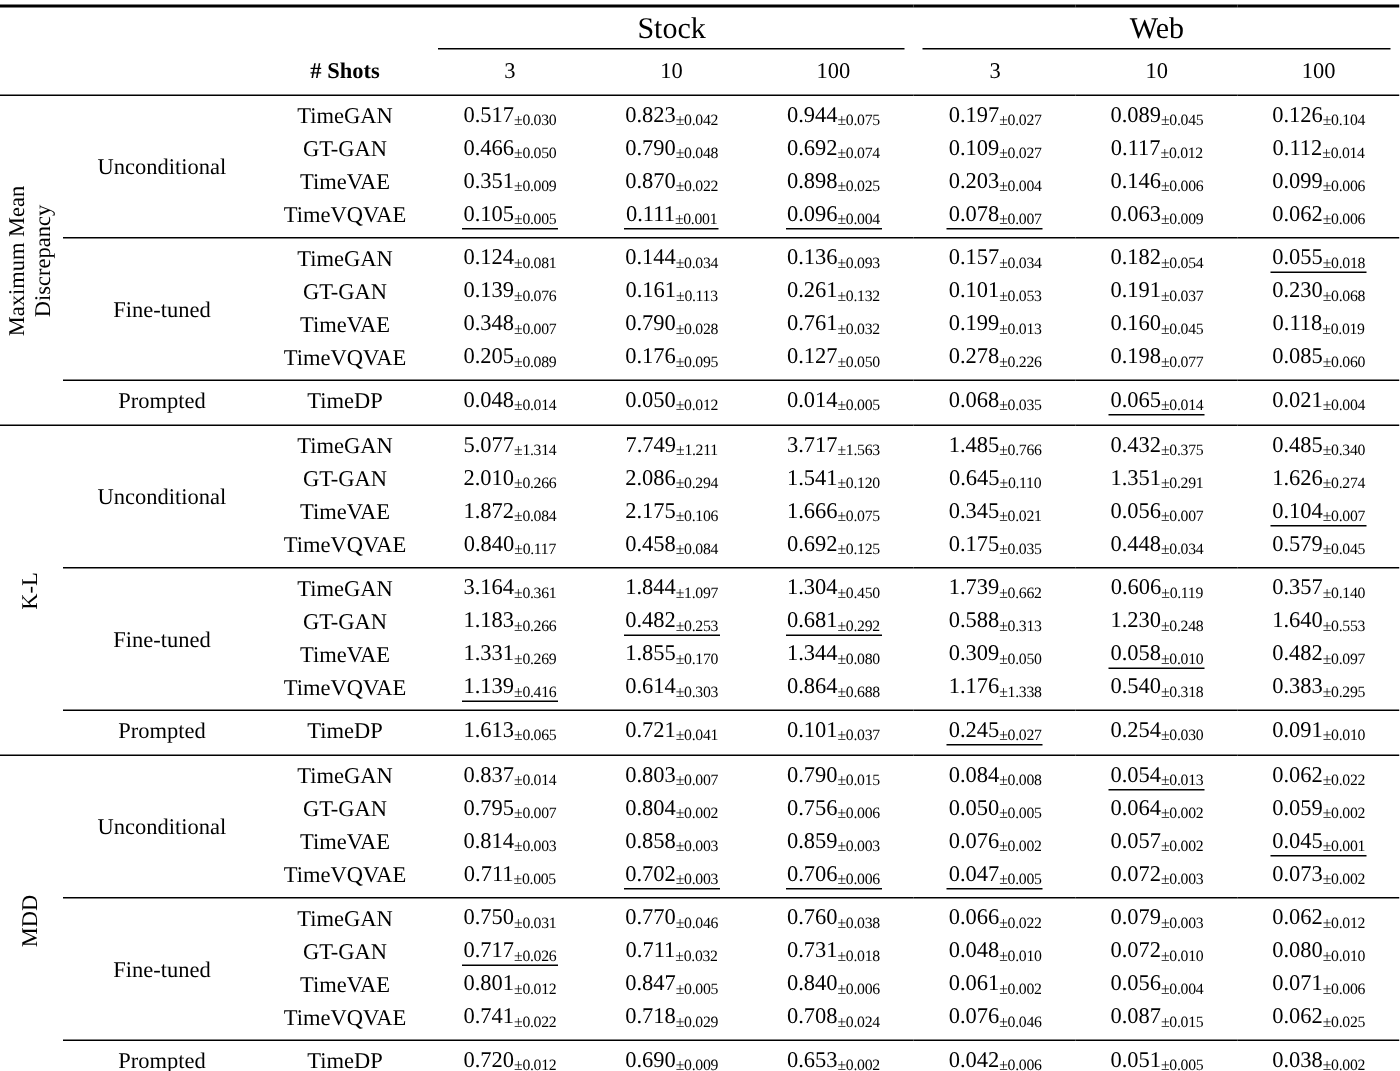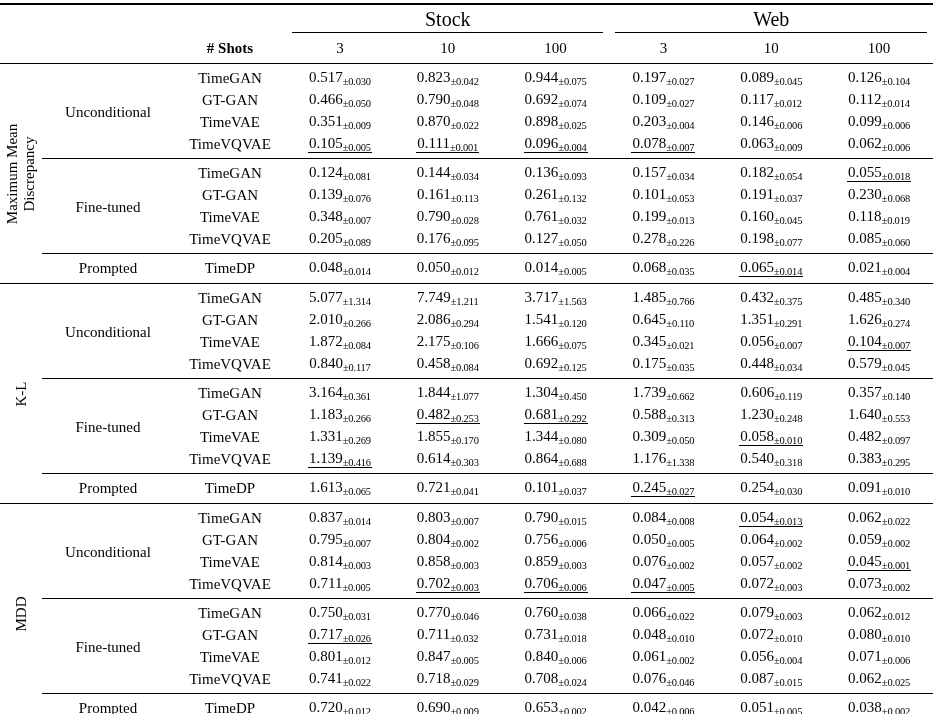--- a/index.html
+++ b/index.html
@@ -202,21 +202,21 @@
           <td class="num-cell glast"><span class="val b"><span class="num">0.458</span><span class="sub">±0.084</span></span></td>
           <td class="num-cell glast"><span class="val"><span class="num">0.692</span><span class="sub">±0.125</span></span></td>
           <td class="num-cell glast"><span class="val b"><span class="num">0.175</span><span class="sub">±0.035</span></span></td>
           <td class="num-cell glast"><span class="val"><span class="num">0.448</span><span class="sub">±0.034</span></span></td>
           <td class="num-cell glast"><span class="val"><span class="num">0.579</span><span class="sub">±0.045</span></span></td>
         </tr>
         <tr>
           <td class="cond gsep" rowspan="4">Fine-tuned</td>
           <td class="model gsep">TimeGAN</td>
           <td class="num-cell gsep"><span class="val"><span class="num">3.164</span><span class="sub">±0.361</span></span></td>
-          <td class="num-cell gsep"><span class="val"><span class="num">1.844</span><span class="sub">±1.077</span></span></td>
+          <td class="num-cell gsep"><span class="val"><span class="num">1.844</span><span class="sub">±1.097</span></span></td>
           <td class="num-cell gsep"><span class="val"><span class="num">1.304</span><span class="sub">±0.450</span></span></td>
           <td class="num-cell gsep"><span class="val"><span class="num">1.739</span><span class="sub">±0.662</span></span></td>
           <td class="num-cell gsep"><span class="val"><span class="num">0.606</span><span class="sub">±0.119</span></span></td>
           <td class="num-cell gsep"><span class="val"><span class="num">0.357</span><span class="sub">±0.140</span></span></td>
         </tr>
         <tr>
           <td class="model">GT-GAN</td>
           <td class="num-cell"><span class="val"><span class="num">1.183</span><span class="sub">±0.266</span></span></td>
           <td class="num-cell"><span class="val u"><span class="num">0.482</span><span class="sub">±0.253</span></span></td>
           <td class="num-cell"><span class="val u"><span class="num">0.681</span><span class="sub">±0.292</span></span></td>

